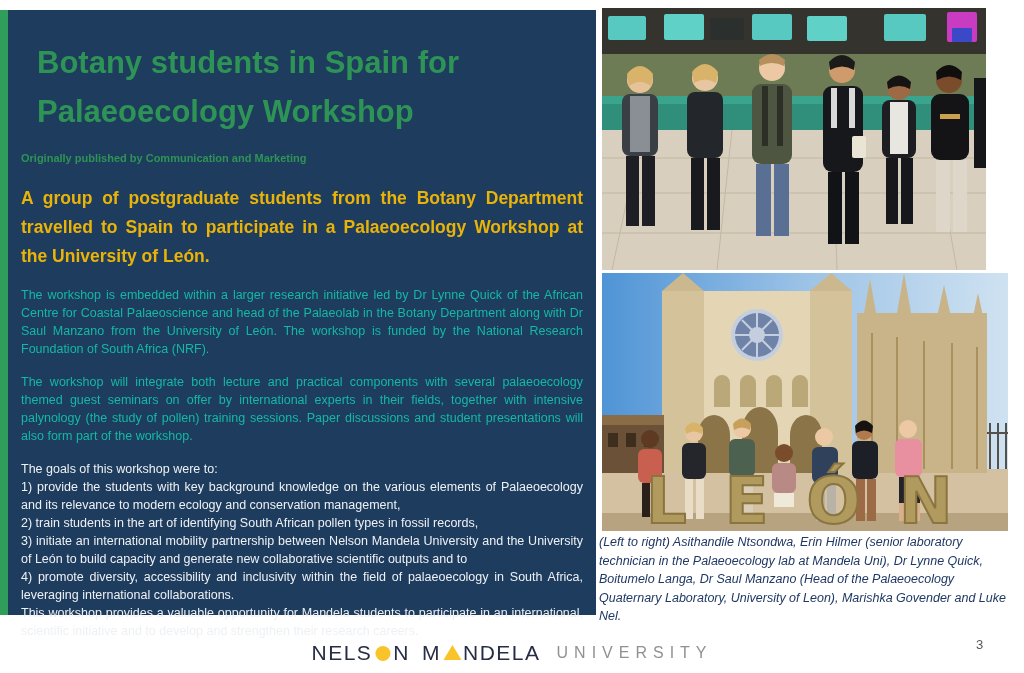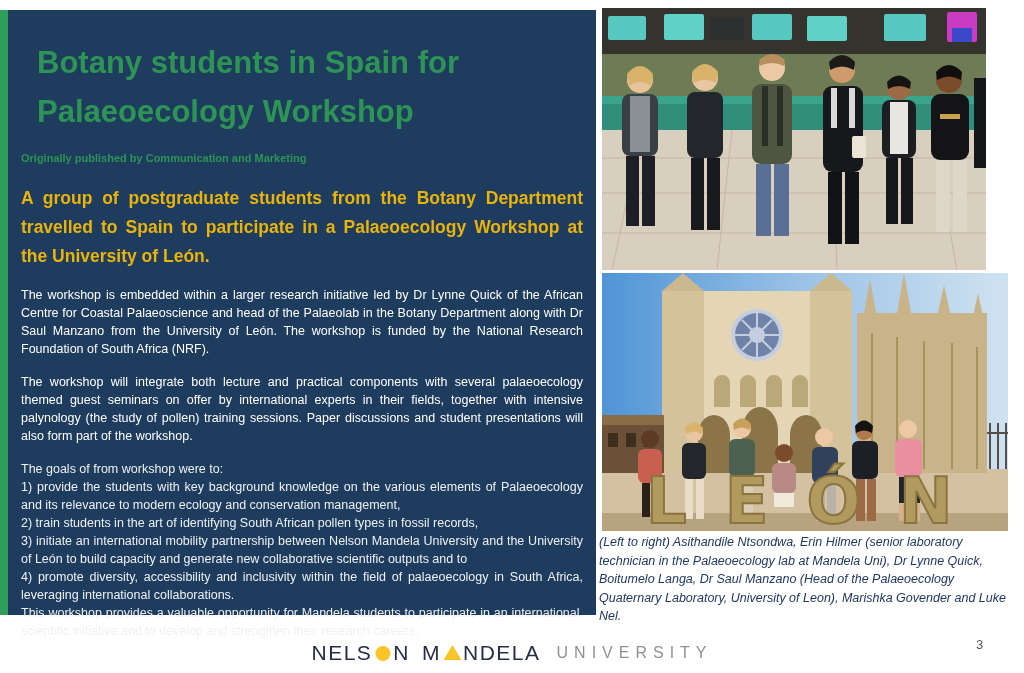--- a/index.html
+++ b/index.html
@@ -26,21 +26,21 @@
   }
   .byline{
     color:#2e9455;font-weight:bold;font-size:11px;margin-top:16px;
   }
   .intro{
     color:#eab308;font-weight:bold;font-size:17.5px;line-height:29px;
     text-align:justify;margin-top:20px;
   }
   .para{
     font-size:12.5px;line-height:18px;text-align:justify;margin-top:15px;
-    color:#ffffff;
+    color:#14b8a6;
   }
   .goals-block{margin-top:15px;}
   .goal-line{font-size:12.5px;line-height:18px;text-align:justify;color:#eef1f4;margin:0;}
   .closing{font-size:12.5px;line-height:18px;text-align:justify;color:#eef1f4;margin:0;}
 
   
   .photo{position:absolute;display:block;}
   .photo-airport{left:602px;top:8px;width:384px;height:262px;}
   .photo-cathedral{left:602px;top:273px;width:406px;height:258px;}
   .caption{
@@ -87,21 +87,21 @@
       <span>Palaeoecology Workshop</span>
     </h1>
     <div class="byline">Originally published by Communication and Marketing</div>
 
     <div class="intro">A group of postgraduate students from the Botany Department travelled to Spain to participate in a Palaeoecology Workshop at the University of León.</div>
 
     <div class="para">The workshop is embedded within a larger research initiative led by Dr Lynne Quick of the African Centre for Coastal Palaeoscience and head of the Palaeolab in the Botany Department along with Dr Saul Manzano from the University of León. The workshop is funded by the National Research Foundation of South Africa (NRF).</div>
     <div class="para">The workshop will integrate both lecture and practical components with several palaeoecology themed guest seminars on offer by international experts in their fields, together with intensive palynology (the study of pollen) training sessions. Paper discussions and student presentations will also form part of the workshop.</div>
 
     <div class="goals-block">
-      <div class="goal-line">The goals of from workshop were to:</div>
+      <div class="goal-line">The goals of this workshop were to:</div>
       <div class="goal-line">1) provide the students with key background knowledge on the various elements of Palaeoecology and its relevance to modern ecology and conservation management,</div>
       <div class="goal-line">2) train students in the art of identifying South African pollen types in fossil records,</div>
       <div class="goal-line">3) initiate an international mobility partnership between Nelson Mandela University and the University of León to build capacity and generate new collaborative scientific outputs and to</div>
       <div class="goal-line">4) promote diversity, accessibility and inclusivity within the field of palaeoecology in South Africa, leveraging international collaborations.</div>
       <div class="closing">This workshop provides a valuable opportunity for Mandela students to participate in an international, scientific initiative and to develop and strengthen their research careers.</div>
     </div>
   </div>
 
   <svg class="photo photo-airport" viewBox="0 0 384 262" role="img">
 

